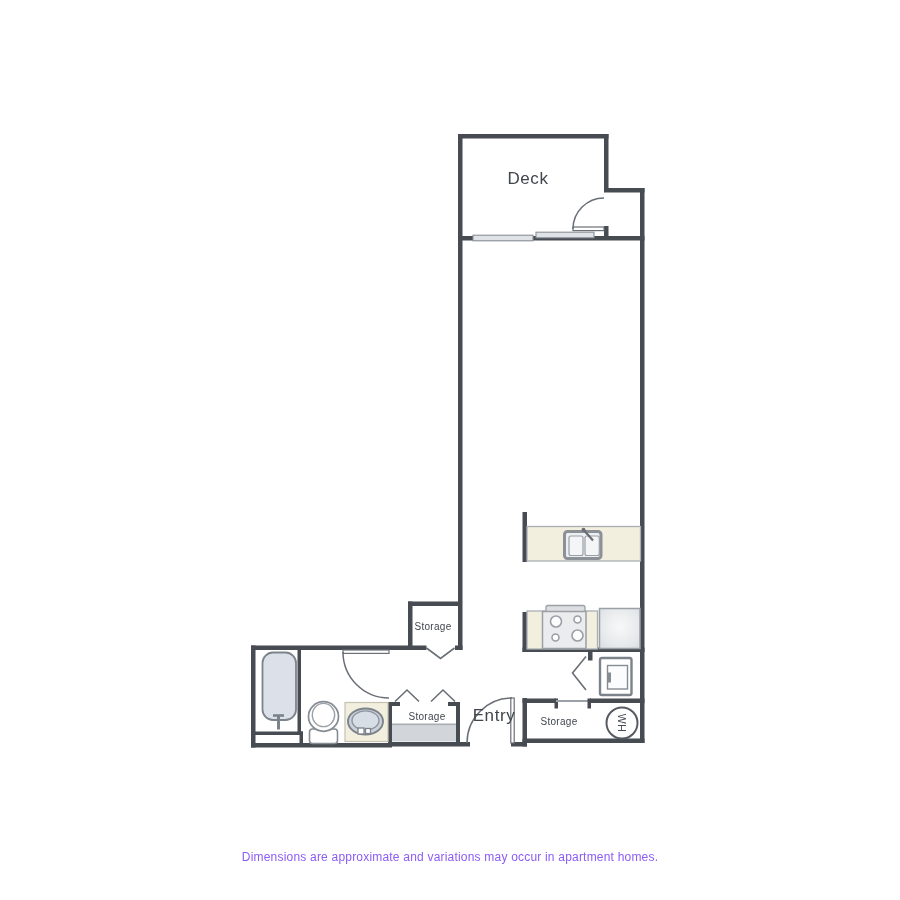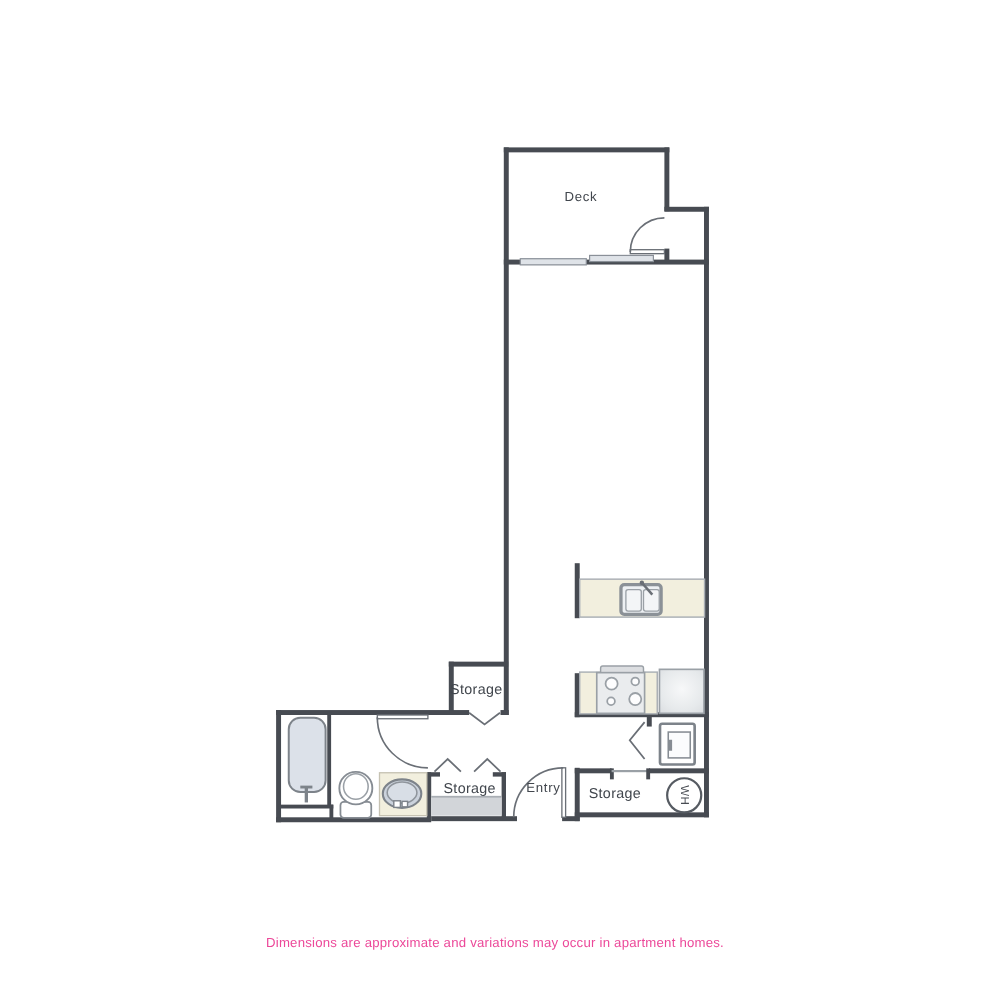--- a/index.html
+++ b/index.html
@@ -6,26 +6,26 @@
   .stage{
     position:relative;width:900px;height:900px;background:#ffffff;
     font-family:"Liberation Sans", sans-serif;overflow:hidden;
   }
   .plan-svg{position:absolute;left:0;top:0;width:900px;height:900px;}
   .lbl{
     position:absolute;transform:translate(-50%,-50%);
     color:#41464d;white-space:nowrap;text-align:center;
     font-family:"Liberation Sans", sans-serif;
   }
-  .lbl-lg{font-size:12px;letter-spacing:0.6px;text-align:right;}
-  .lbl-sm{font-size:13px;letter-spacing:0.3px;}
+  .lbl-lg{font-size:17px;letter-spacing:0.6px;text-align:right;}
+  .lbl-sm{font-size:10px;letter-spacing:0.3px;}
   .lbl-living{line-height:20px;}
   .footer-note{
     position:absolute;left:450px;top:857px;transform:translate(-50%,-50%);
-    font-size:12px;color:#ec4899;letter-spacing:0.2px;white-space:nowrap;
+    font-size:12px;color:#8b5cf6;letter-spacing:0.2px;white-space:nowrap;
     font-family:"Liberation Sans", sans-serif;
   }
 </style>
 </head>
 <body>
 
 <div class="stage">
 
   <svg class="plan-svg" viewBox="0 0 900 900">
     <defs>

